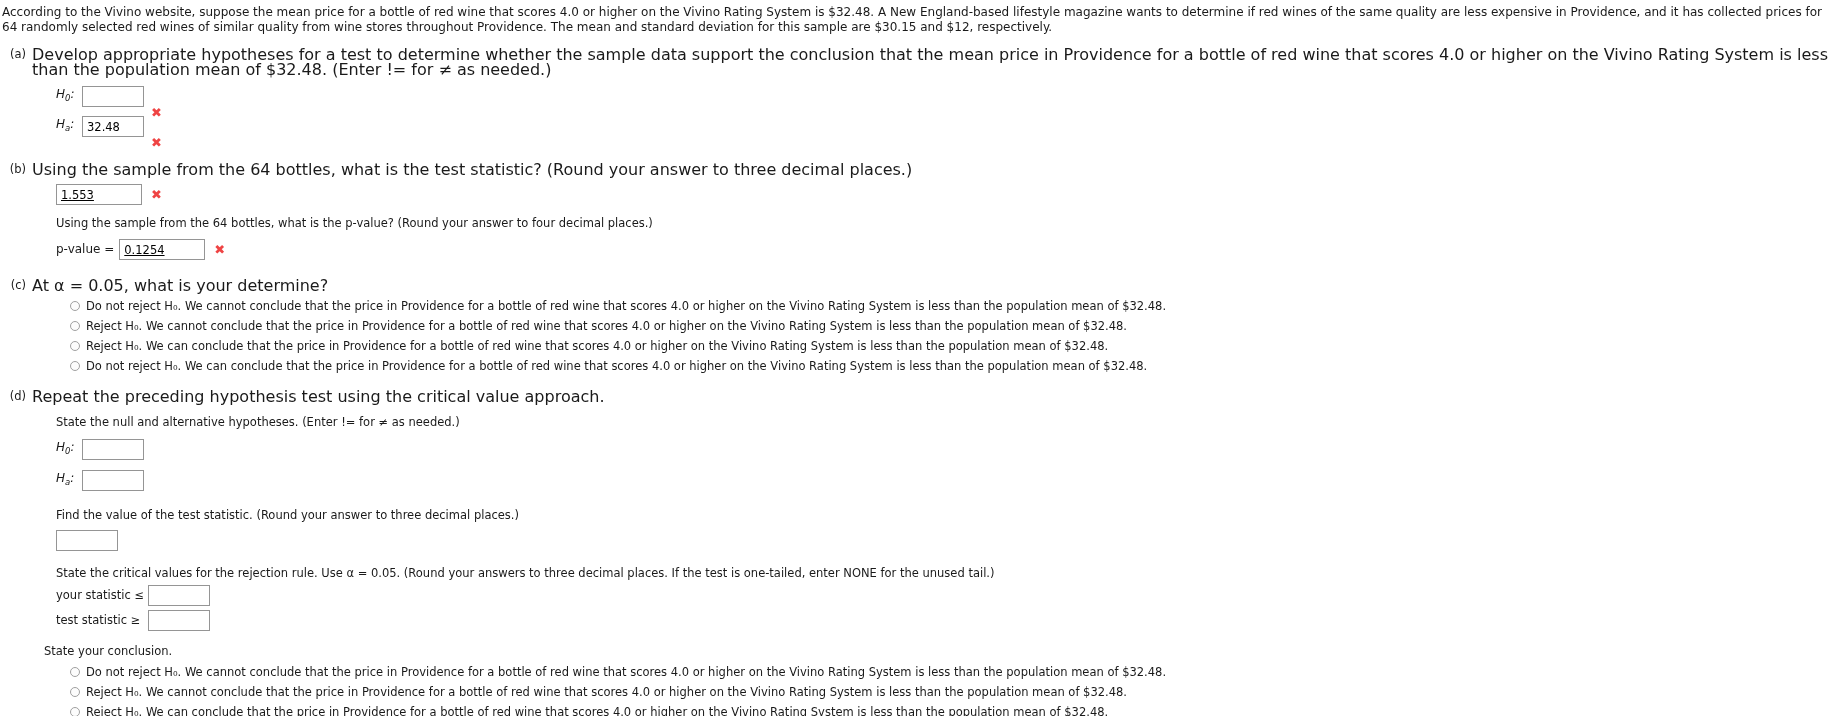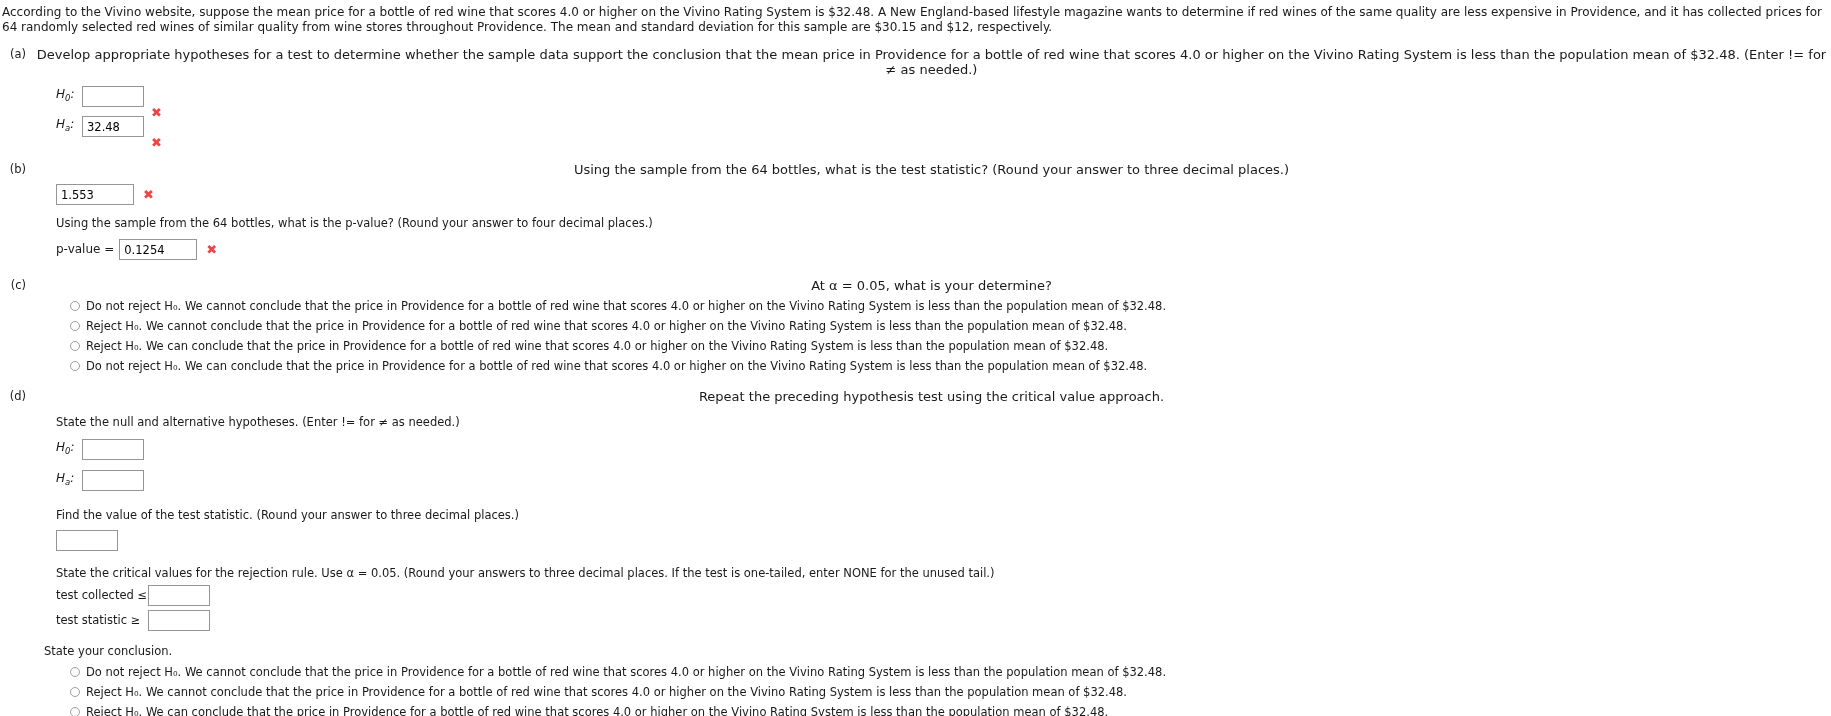--- a/index.html
+++ b/index.html
@@ -36,23 +36,22 @@
     text-align: right;
     padding-right: 6px;
     font-size: 11.5px;
     line-height: 15px;
   }
   .part-body {
     flex: 1;
     line-height: 15px;
   }
   .qtext {
-    font-size: 13px;
-    line-height: 15px;
-    text-align: center;
+    font-size: 16px;
+    line-height: 15px;
   }
   em, .it {
     font-style: italic;
   }
   .hyp-row {
     display: flex;
     align-items: center;
     margin-top: 9px;
     margin-left: 24px;
   }
@@ -92,21 +91,21 @@
     font-weight: bold;
     position: absolute;
     line-height: 1;
   }
   .stat-row {
     display: flex;
     align-items: center;
     margin-top: 7px;
     margin-left: 24px;
   }
-  .stat-box { width: 78px; height: 16px; font-size: 10.5px; }
+  .stat-box { width: 86px; height: 16px; font-size: 10.5px; text-decoration: underline; }
   .pval-row {
     display: flex;
     align-items: center;
     margin-top: 8px;
     margin-left: 24px;
   }
   .pval-label {
     font-size: 12px;
     margin-right: 5px;
   }
@@ -248,21 +247,21 @@
 
       <div class="sub-q" style="margin-top:17px;">Find the value of the test statistic. (Round your answer to three decimal places.)</div>
 
       <div class="ts-row">
         <input class="box ts-box" type="text" value="" style="">
       </div>
 
       <div class="sub-q" style="margin-top:15px;">State the critical values for the rejection rule. Use α = 0.05. (Round your answers to three decimal places. If the test is one-tailed, enter NONE for the unused tail.)</div>
 
       <div class="crit-row">
-        <span class="crit-label">test collected ≤</span>
+        <span class="crit-label">your statistic ≤</span>
         <input class="box crit-box" type="text" value="" style="">
       </div>
 
       <div class="crit-row">
         <span class="crit-label">test statistic ≥</span>
         <input class="box crit-box" type="text" value="" style="">
       </div>
 
       <div class="sub-q" style="margin-top:13px;margin-left:12px;">State your conclusion.</div>
 

